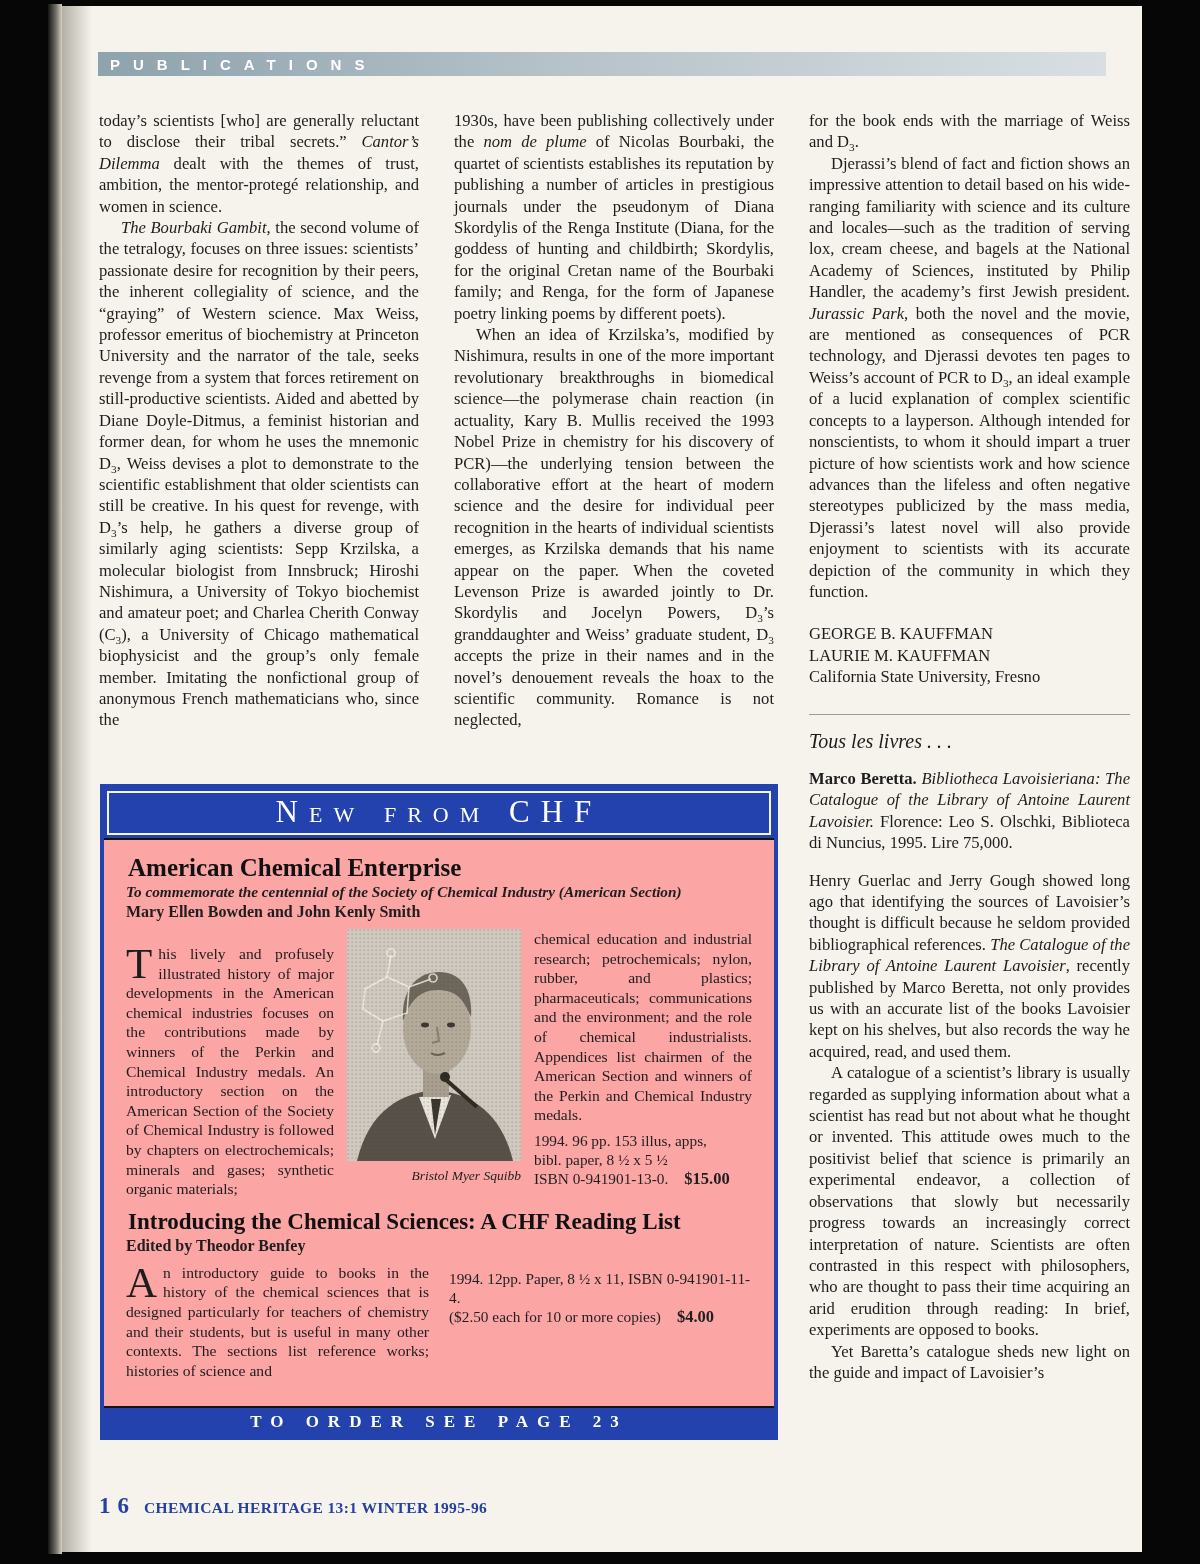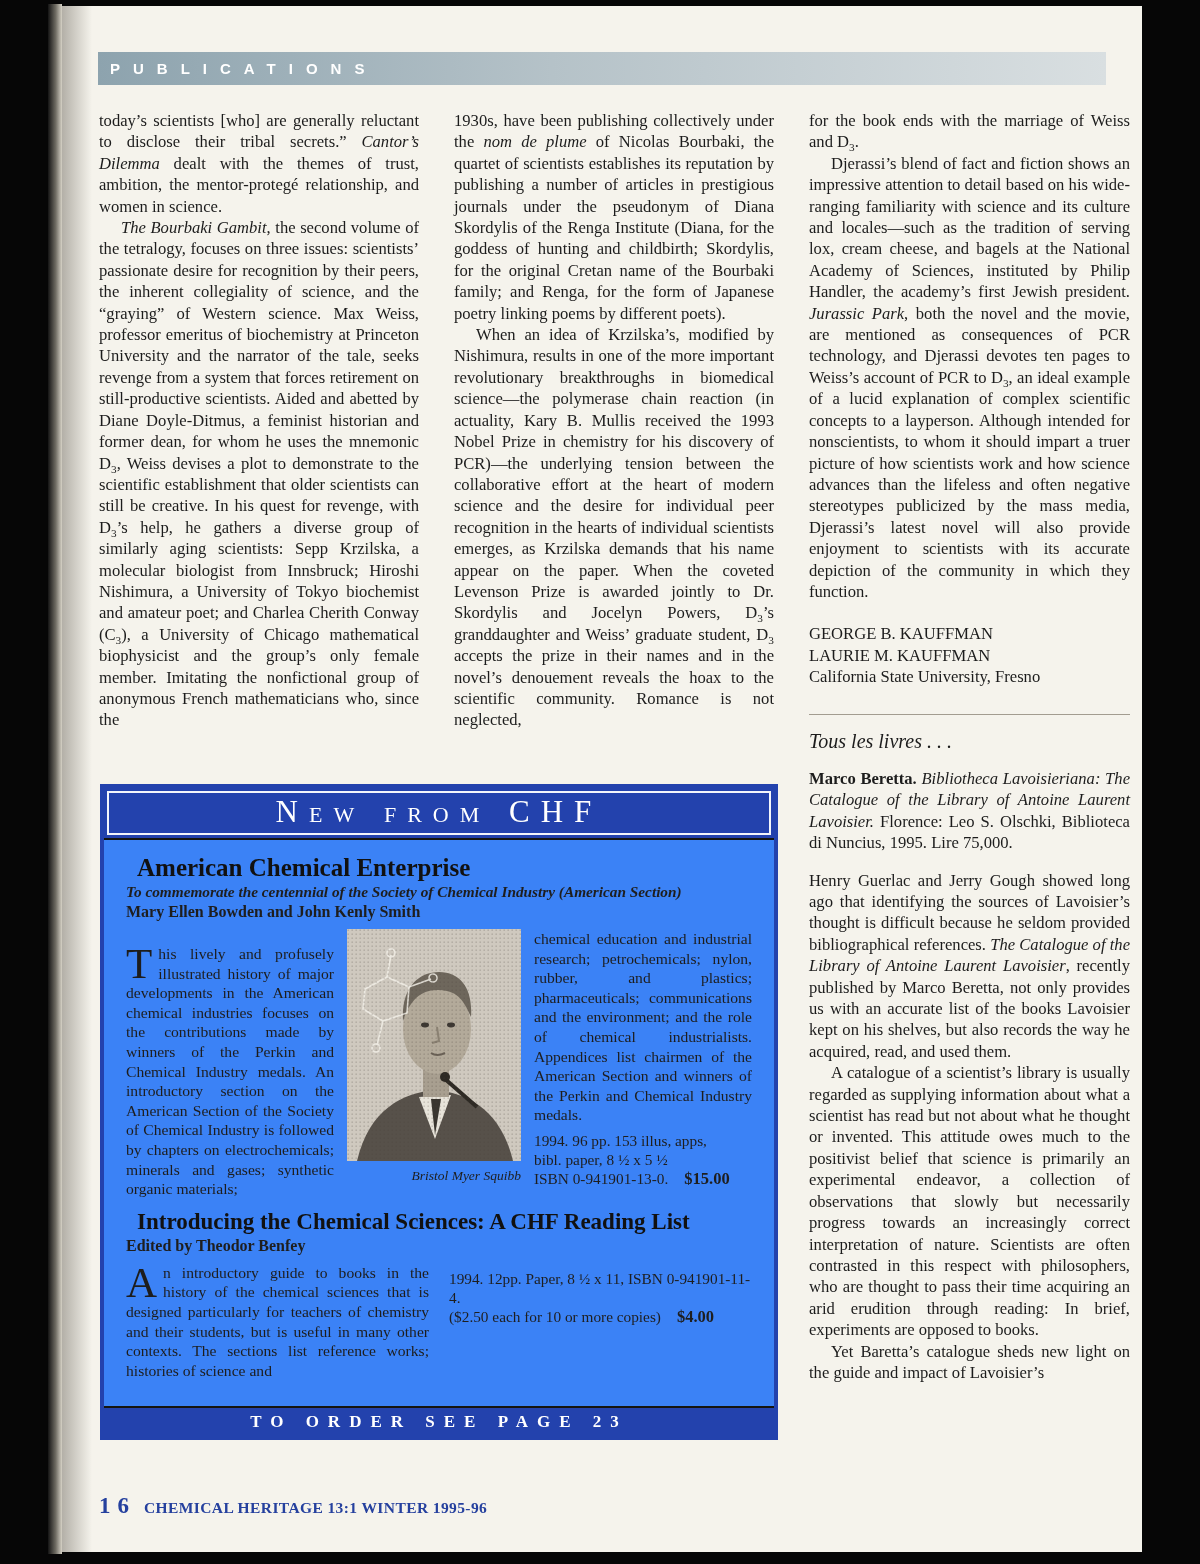--- a/index.html
+++ b/index.html
@@ -7,21 +7,21 @@
        font-family:"Liberation Serif",serif;}
   .scan{position:relative;width:1200px;height:1564px;background:#060606;}
   .stack-edge{position:absolute;left:48px;top:4px;width:14px;height:1550px;
        background:linear-gradient(to right,#141414,#6f6c63 55%,#d6d2c6);}
   .page{position:absolute;left:62px;top:6px;width:1080px;height:1546px;
        background:#f5f3ec;color:#1e1e1e;}
   .page::before{content:'';position:absolute;left:0;top:0;width:30px;height:100%;
        background:linear-gradient(to right,rgba(80,74,64,.40),rgba(80,74,64,0));pointer-events:none;z-index:5;}
 
   
-  .banner{position:absolute;left:36px;top:46px;width:1008px;height:33px;
+  .banner{position:absolute;left:36px;top:46px;width:1008px;height:24px;
        background:linear-gradient(to right,#8da3ae 0%,#b5c2c8 45%,#d9dfe1 100%);
        display:flex;align-items:center;}
   .banner-title{color:#ffffff;font-family:"Liberation Sans",sans-serif;font-weight:bold;
        font-size:15px;letter-spacing:13px;padding-left:12px;white-space:nowrap;}
 
   
   .bodytext{font-size:16.6px;line-height:21.4px;text-align:justify;color:#1c1c1c;}
   .col{position:absolute;top:104px;width:320px;}
   #col1{left:37px;}
   #col2{left:392px;}
@@ -30,26 +30,26 @@
   p.indent{text-indent:22px;}
   sub{font-size:68%;line-height:0;}
   .byline{margin-top:21px;}
   .byline div{line-height:21.4px;}
   hr.rule{border:none;border-top:1px solid #a29c90;margin:26px 0 16px;}
   .section-heading{font-style:italic;font-size:20px;margin:0 0 16px;color:#1c1c1c;}
   .citation{margin-bottom:16px;}
 
   
   .ad{position:absolute;left:38px;top:778px;width:678px;height:656px;box-sizing:border-box;
-      border:4px solid #2342ad;background:#3b82f6;display:flex;flex-direction:column;}
+      border:4px solid #2342ad;background:#fca5a5;display:flex;flex-direction:column;}
   .ad-header{background:#2342ad;box-shadow:inset 0 0 0 3px #2342ad, inset 0 0 0 5px rgba(255,255,255,.95);
       border-bottom:2px solid #15150f;text-align:center;padding:6px 0 8px;}
   .ad-header-text{color:#fff;font-variant:small-caps;font-size:31px;letter-spacing:11px;}
   .ad-body{padding:10px 22px 4px;flex:1;}
-  .book-title{font-weight:bold;font-size:25px;margin:4px 11px 1px;color:#111;}
+  .book-title{font-weight:bold;font-size:25px;margin:4px 2px 1px;color:#111;}
   .book-title.b2{font-size:23px;margin-top:10px;}
   .book-subtitle{font-style:italic;font-weight:bold;font-size:15.3px;line-height:18px;}
   .book-authors{font-weight:bold;font-size:16px;margin:2px 0 8px;}
   .ad-text{font-size:15.6px;line-height:19.6px;text-align:justify;color:#1d1d1d;}
   .dropcap::first-letter{font-size:43px;line-height:33px;float:left;padding:3px 6px 0 0;}
   .book1-row{display:flex;gap:13px;}
   .b1-left{width:208px;margin-top:15px;}
   .photo-wrap{width:174px;text-align:right;}
   .b1-right{width:218px;}
   .photo-caption{font-style:italic;font-size:13.5px;margin-top:3px;}

